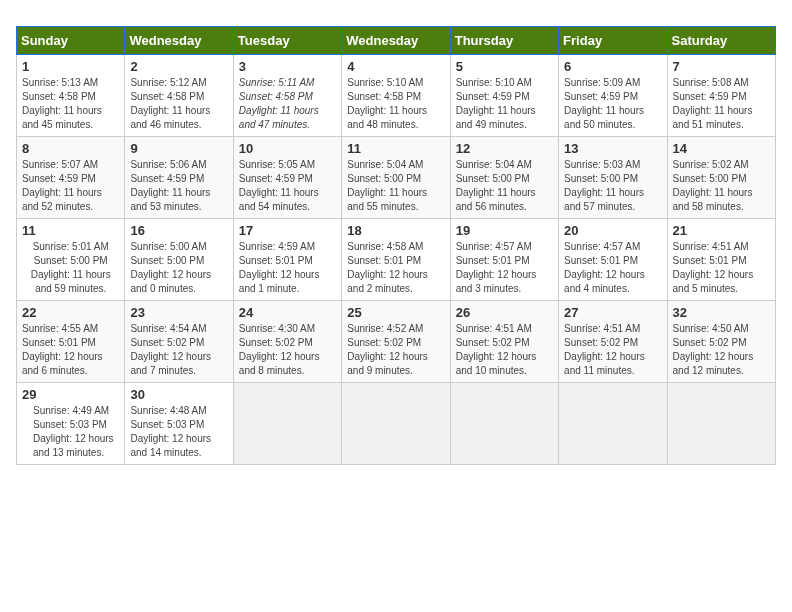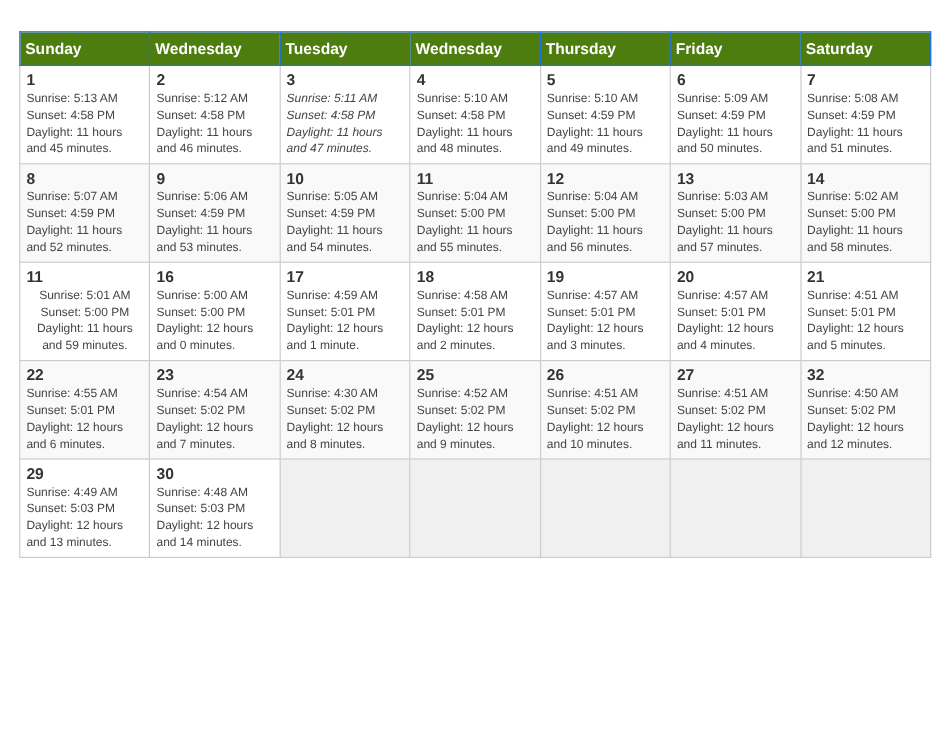--- a/index.html
+++ b/index.html
@@ -306,21 +306,21 @@
           <span class="day-num">32</span>
           <div class="day-info" style="white-space: pre-line;">Sunrise: 4:50 AM
 Sunset: 5:02 PM
 Daylight: 12 hours
 and 12 minutes.</div>
         </td>
       </tr>
       <tr>
         <td>
           <span class="day-num">29</span>
-          <div class="day-info" style="white-space: pre-line;">Sunrise: 4:49 AM
+          <div class="day-info" style="white-space: pre-line; margin-left: 11px;">Sunrise: 4:49 AM
 Sunset: 5:03 PM
 Daylight: 12 hours
 and 13 minutes.</div>
         </td>
         <td>
           <span class="day-num">30</span>
           <div class="day-info" style="white-space: pre-line;">Sunrise: 4:48 AM
 Sunset: 5:03 PM
 Daylight: 12 hours
 and 14 minutes.</div>

